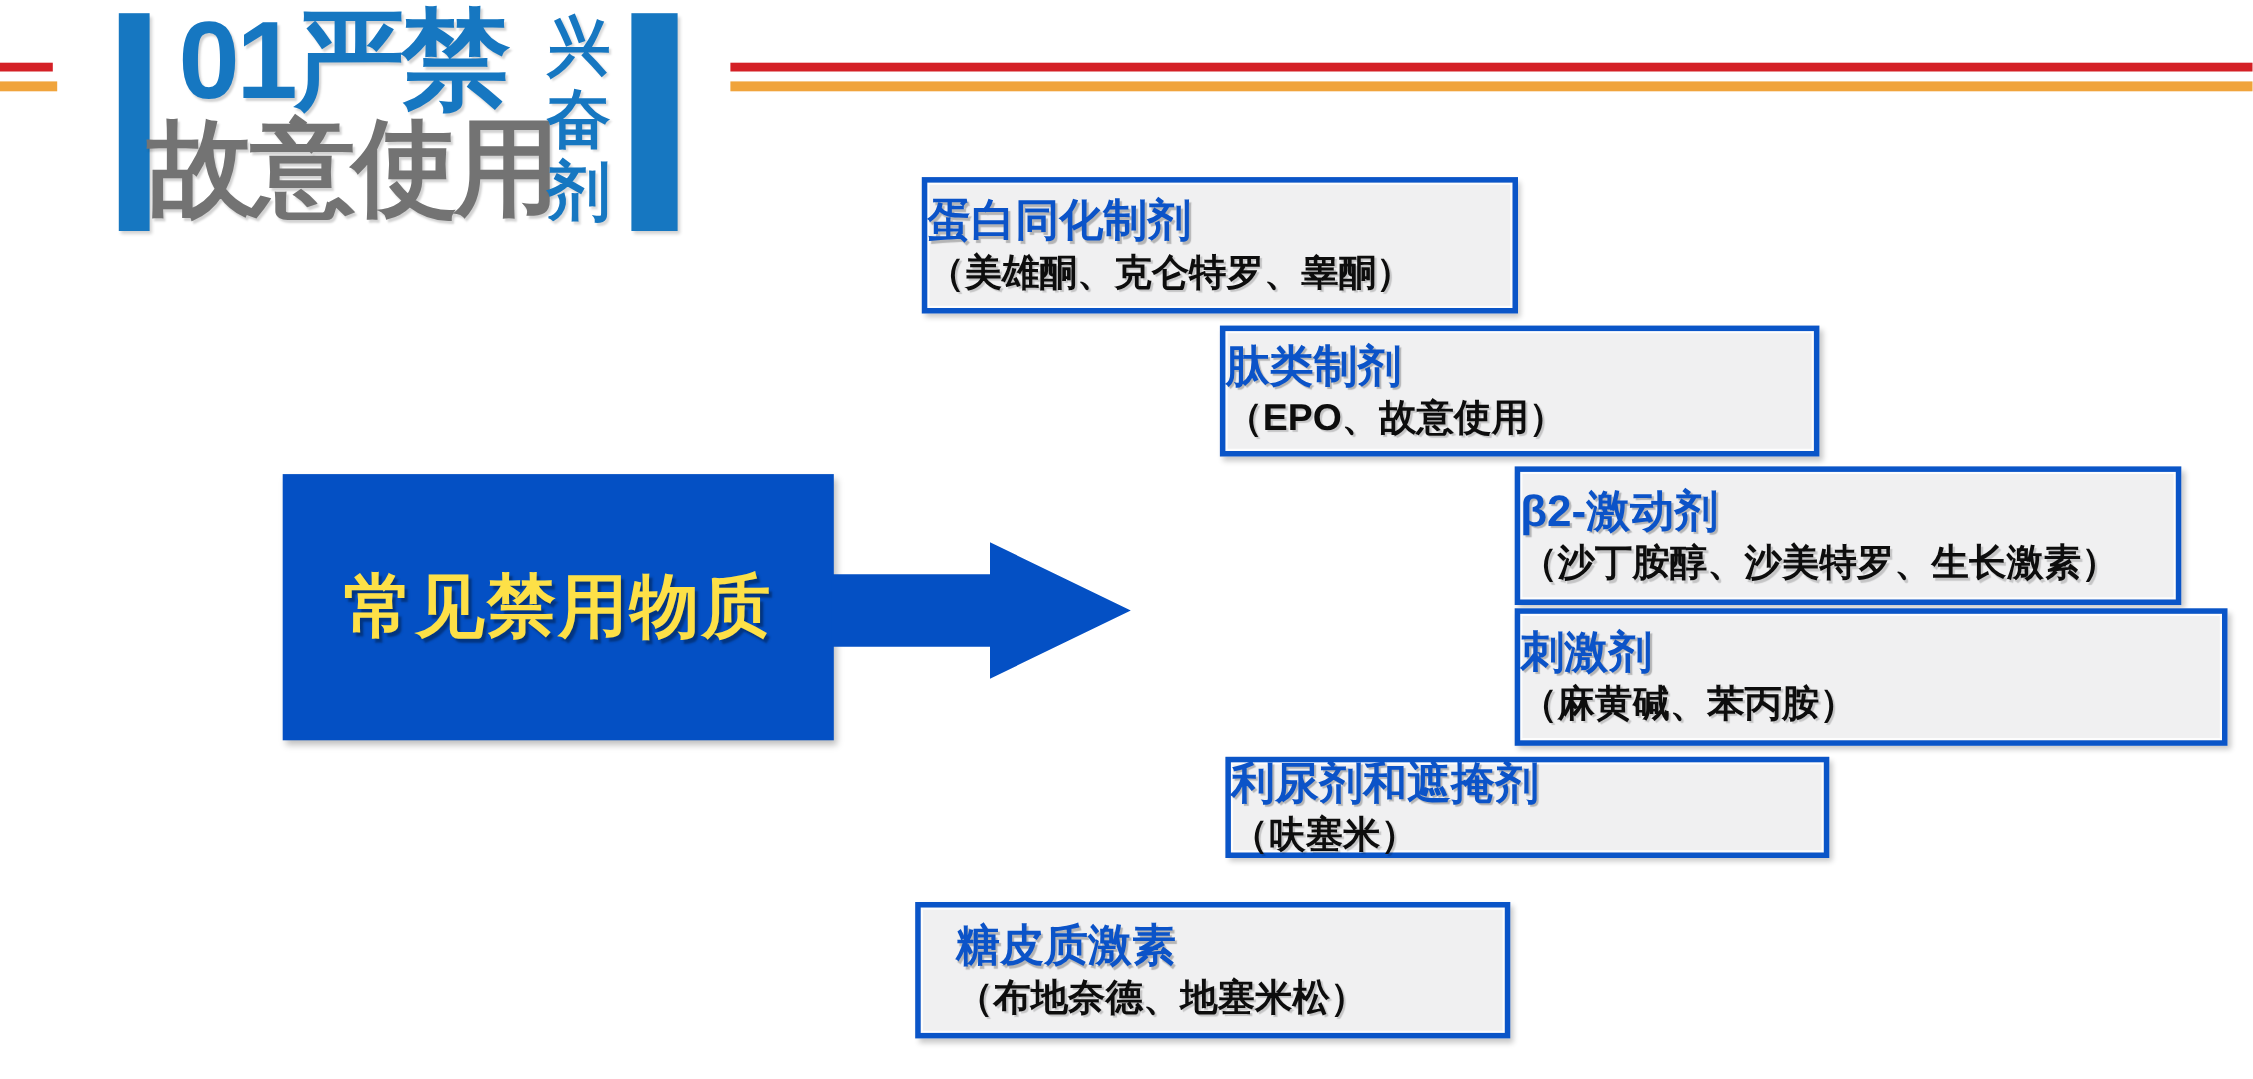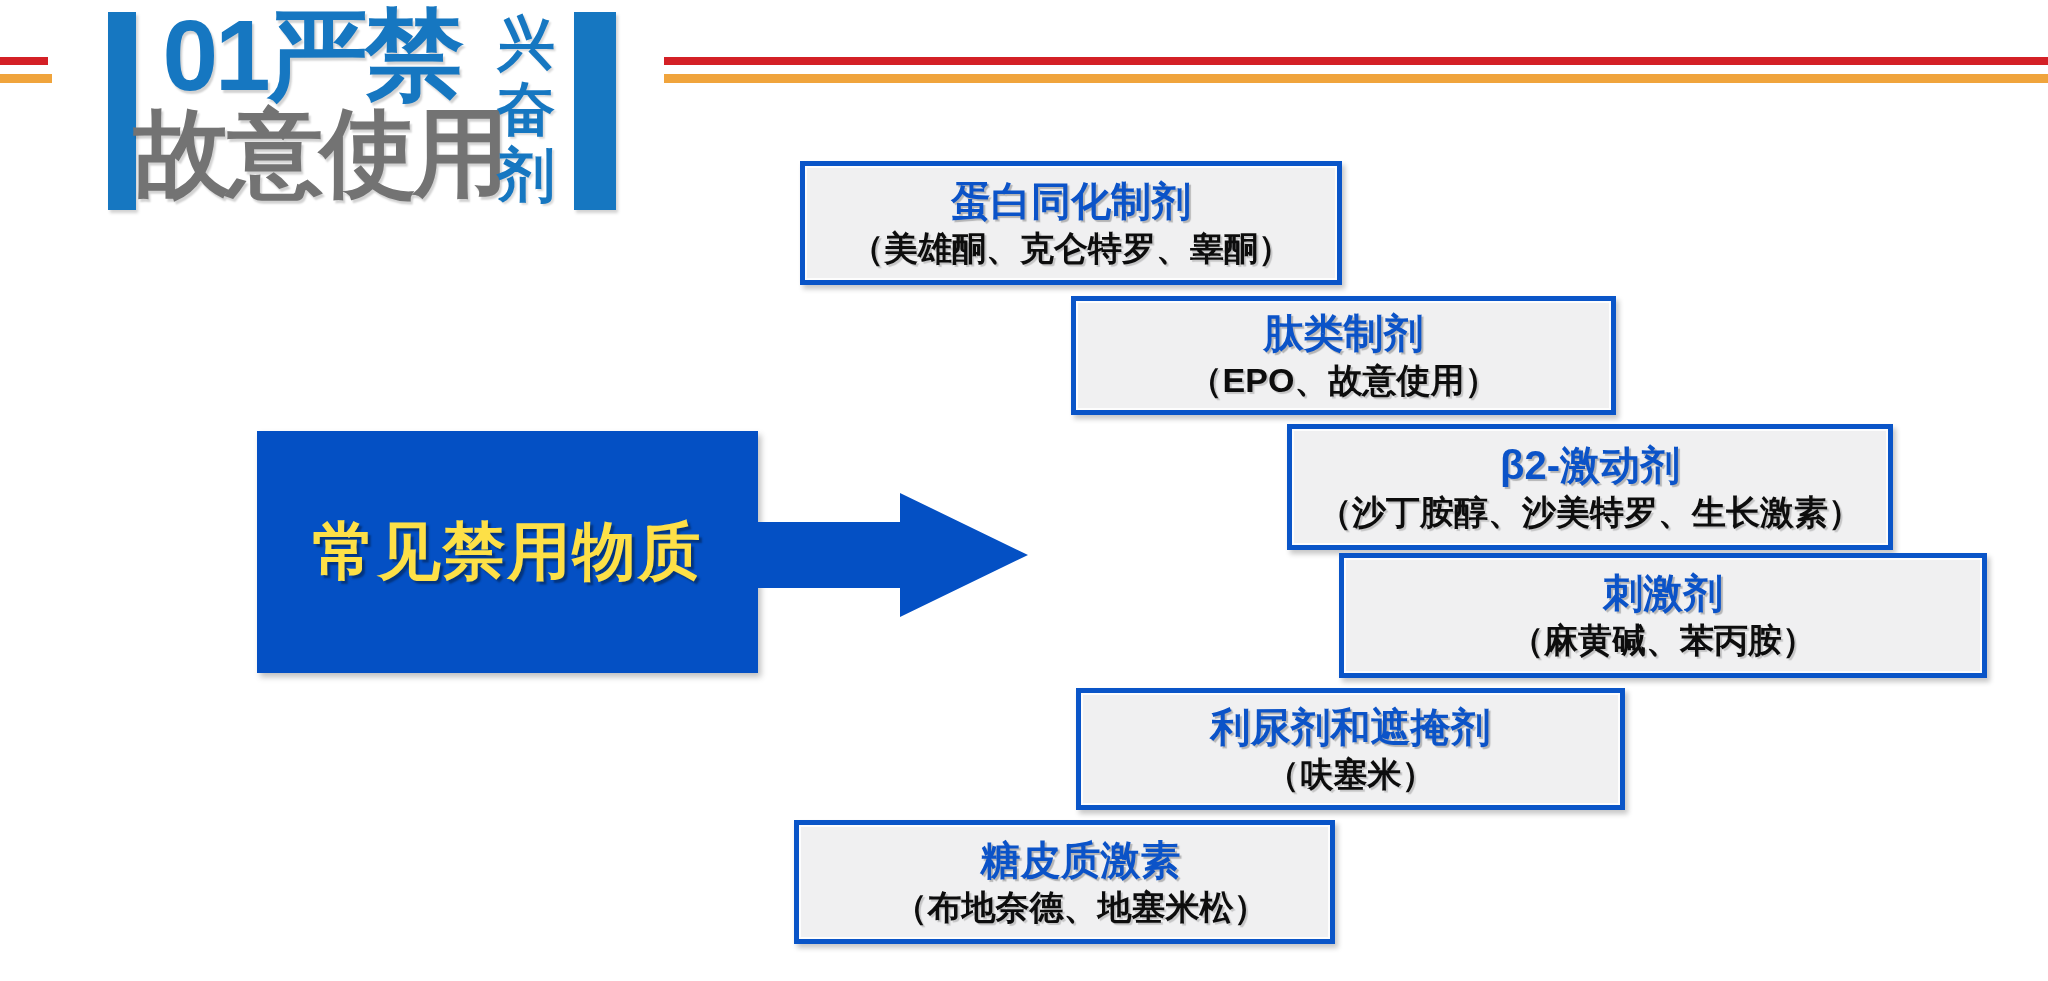--- a/index.html
+++ b/index.html
@@ -58,38 +58,39 @@
     text-shadow: 3px 3px 2px rgba(0,0,0,0.35);
   }
   .arrow-svg { position: absolute; left: 756px; top: 483px; width: 284px; height: 142px; }
   
   .cat-box {
     position: absolute;
     box-sizing: border-box;
     background: #F0F0F1;
     border: 5px solid #0A55C8;
     box-shadow: inset 0 0 0 2px rgba(255,255,255,0.85), 3px 4px 5px rgba(0,0,0,0.22);
-    display: flex; flex-direction: column; align-items: center; justify-content: center;
+    display: flex; flex-direction: column; justify-content: center;
     gap: 7px;
+    margin-left: 38px;
   }
   .cat-title {
     font-size: 40px; font-weight: bold; color: #0B53C8;
     white-space: nowrap; line-height: 1.1;
     text-shadow: 2px 2px 1px rgba(0,0,0,0.25);
   }
   .cat-sub {
     font-size: 34px; font-weight: 600; color: #0D0D0D;
     white-space: nowrap; line-height: 1.1;
     text-shadow: 2px 2px 1px rgba(0,0,0,0.18);
   }
   .cat-1 { left: 800px;  top: 161px; width: 542px; height: 124px; }
   .cat-2 { left: 1071px; top: 296px; width: 545px; height: 119px; }
-  .cat-3 { left: 1287px; top: 424px; width: 606px; height: 126px; }
+  .cat-3 { left: 1339px; top: 424px; width: 606px; height: 126px; }
   .cat-4 { left: 1339px; top: 553px; width: 648px; height: 125px; }
-  .cat-5 { left: 1076px; top: 688px; width: 549px; height: 122px; }
+  .cat-5 { left: 1076px; top: 688px; width: 549px; height: 92px; }
   .cat-6 { left: 794px;  top: 820px; width: 541px; height: 124px; padding-left: 32px; }
 </style>
 </head>
 <body>
 
 <div class="slide">
 
   <div class="badge-bar left"></div>
   <div class="badge-line1">01严禁</div>
   <div class="badge-line2">故意使用</div>

